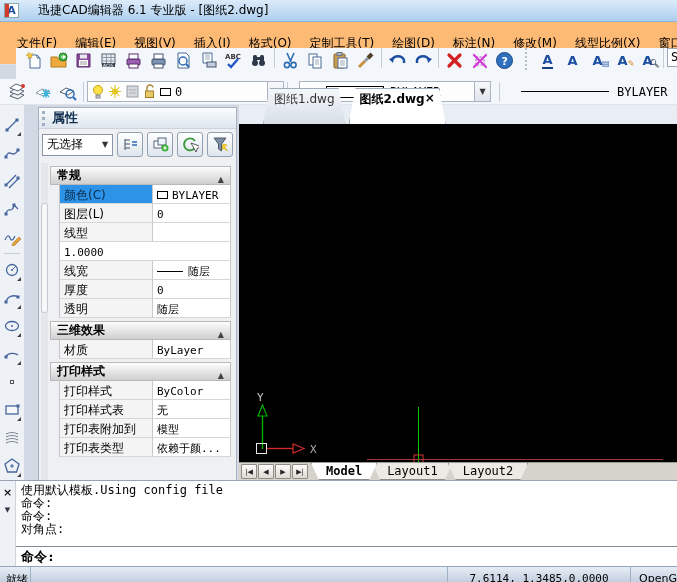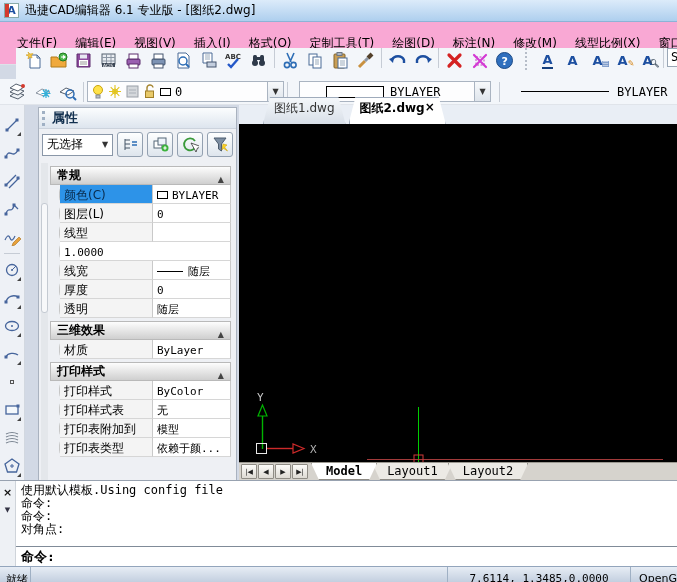--- a/index.html
+++ b/index.html
@@ -8,24 +8,24 @@
     position:relative; width:677px; height:582px; overflow:hidden;
     background:#d2d9e5; font-family:"DejaVu Sans", sans-serif; font-size:12px; color:#000;
   }
   
   .titlebar { position:absolute; left:0; top:0; width:677px; height:22px;
     background:linear-gradient(#dcebfa,#aecfee); border-bottom:1px solid #8db3d6;
     display:flex; align-items:center; }
   .applogo { width:15px; height:15px; margin-left:4px; background:#fff; border:1px solid #8aa;
     position:relative; font-weight:bold; font-size:11px; color:#1c4fa0; text-align:center; line-height:13px; }
   .applogo::before { content:""; position:absolute; left:0; top:0; width:4px; height:13px; background:#d33a2e; }
-  .title-text { margin-left:6px; font-size:12px; }
+  .title-text { margin-left:19px; font-size:12px; }
   
   .menubar { position:absolute; left:0; top:22px; width:677px; height:43px;
-    background:#f9a8d4; border-bottom:1px solid #dde2e9; display:flex; align-items:center; padding-left:8px; }
+    background:#fdba74; border-bottom:1px solid #dde2e9; display:flex; align-items:center; padding-left:8px; }
   .menu-item { padding:3px 9px; white-space:nowrap; }
   
   .toolbar1 { position:absolute; left:16px; top:48px; width:677px; height:31px;
     background:#f3f6fa; display:flex; align-items:flex-start; padding-left:5px; }
   .toolbar2 { position:absolute; left:0; top:79px; width:677px; height:26px;
     background:#f3f6fa; border-bottom:1px solid #e0e4ea; display:flex; align-items:center; padding-left:5px; }
   .tbtn { width:25px; height:25px; display:flex; align-items:center; justify-content:center; flex:0 0 auto; }
   .tbtn2 { width:25px; height:22px; display:flex; align-items:center; justify-content:center; flex:0 0 auto; }
   .vsep { width:1px; height:20px; background:#c6ccd5; margin:0 3px; flex:0 0 auto; }
   .dotsep { width:2px; height:22px; border-left:2px dotted #b6bdc8; margin:0 8px; flex:0 0 auto; }
@@ -66,33 +66,33 @@
     background:linear-gradient(#feffff,#dee5ed); display:flex; align-items:center; justify-content:center; }
   .panel-body { position:absolute; left:1px; right:1px; top:53px; bottom:1px; background:#eef0f4; overflow:hidden; }
   .pscroll { position:absolute; left:1px; top:2px; width:7px; height:calc(100% - 4px); background:#e4e7eb; }
   .pthumb { position:absolute; left:0; top:40px; width:7px; height:110px; background:#f7f8fa;
     border:1px solid #c4cad2; border-radius:3px; }
   .pcontent { margin-left:10px; margin-right:4px; padding-top:2px; }
   .section-h { height:19px; margin-top:3px; background:linear-gradient(#fdfdfd,#cfcfcf);
     border:1px solid #b9b9b9; display:flex; align-items:flex-end; justify-content:space-between;
     padding:0 6px; font-weight:bold; font-size:12px; }
   .section-h .arr { font-size:8px; color:#444; }
-  .prow { display:flex; height:19px; margin-left:9px; border-left:1px solid #c6c6c6;border-radius:7px; }
+  .prow { display:flex; height:19px; margin-left:9px; border-left:1px solid #c6c6c6; }
   .plabel { width:93px; background:#f4f4f4; border-bottom:1px solid #d6d6d6; border-right:1px solid #c9c9c9;
     padding:2px 0 0 4px; white-space:nowrap; overflow:hidden; font-size:12px; }
   .pvalue { flex:1; background:#fff; border-bottom:1px solid #d6d6d6; border-right:1px solid #c9c9c9;
     padding:2px 0 0 4px; white-space:nowrap; overflow:hidden;
     font-family:"DejaVu Sans Mono",monospace; font-size:11px; display:flex; align-items:center; }
   .prow.sel .plabel { background:#2d93e8; color:#092b4c; }
   .sw { display:inline-block; width:11px; height:8px; background:#fff; border:1px solid #000; margin-right:4px; flex:0 0 auto; }
   .lw-line { display:inline-block; width:26px; height:0; border-top:1px solid #000; margin-right:5px; flex:0 0 auto; }
   
   .doc-tabs { position:absolute; left:239px; top:105px; width:438px; height:19px;
     background:#e9eef5; display:flex; align-items:flex-end; padding-left:24px; }
-  .dtab { height:27px; padding:2px 10px 16px; margin-right:3px; color:#333;
+  .dtab { height:36px; padding:2px 10px 16px; margin-right:3px; color:#333;
     background:linear-gradient(#f4f7fa,#d8dfe8); border:1px solid #9fabbb; border-bottom:none;
     clip-path:polygon(7px 0, calc(100% - 7px) 0, 100% 100%, 0 100%); white-space:nowrap; }
   .dtab.active { background:#fff; font-weight:bold; color:#000; display:flex; gap:0; }
   .tab-x { font-weight:bold; }
   
   .canvas { position:absolute; left:239px; top:124px; width:438px; height:338px; background:#000; }
   
   .layout-bar { position:absolute; left:239px; top:462px; width:438px; height:18px;
     background:#d6d3cd; border-top:1px solid #9b9890; display:flex; align-items:center; padding-left:2px; }
   .navb { width:16px; height:15px; margin-right:1px; flex:0 0 auto;

